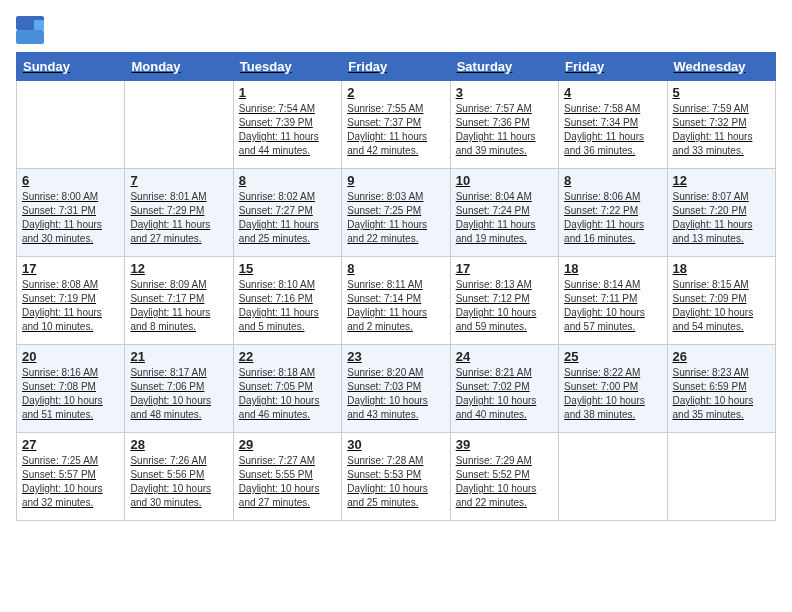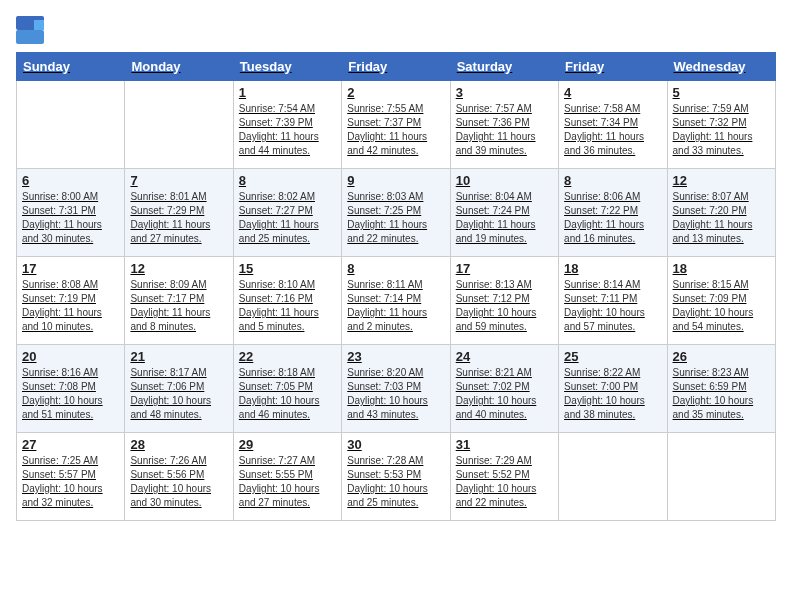--- a/index.html
+++ b/index.html
@@ -256,20 +256,20 @@
         </td>
         <td>
           <div class="day-number">29</div>
           <div class="day-detail">Sunrise: 7:27 AM<br>Sunset: 5:55 PM<br>Daylight: 10 hours and 27 minutes.</div>
         </td>
         <td>
           <div class="day-number">30</div>
           <div class="day-detail">Sunrise: 7:28 AM<br>Sunset: 5:53 PM<br>Daylight: 10 hours and 25 minutes.</div>
         </td>
         <td>
-          <div class="day-number">31</div>
+          <div class="day-number">39</div>
           <div class="day-detail">Sunrise: 7:29 AM<br>Sunset: 5:52 PM<br>Daylight: 10 hours and 22 minutes.</div>
         </td>
         <td class="empty-cell"></td>
         <td class="empty-cell"></td>
       </tr>
     </tbody>
 </table>
 
 </body></html>

